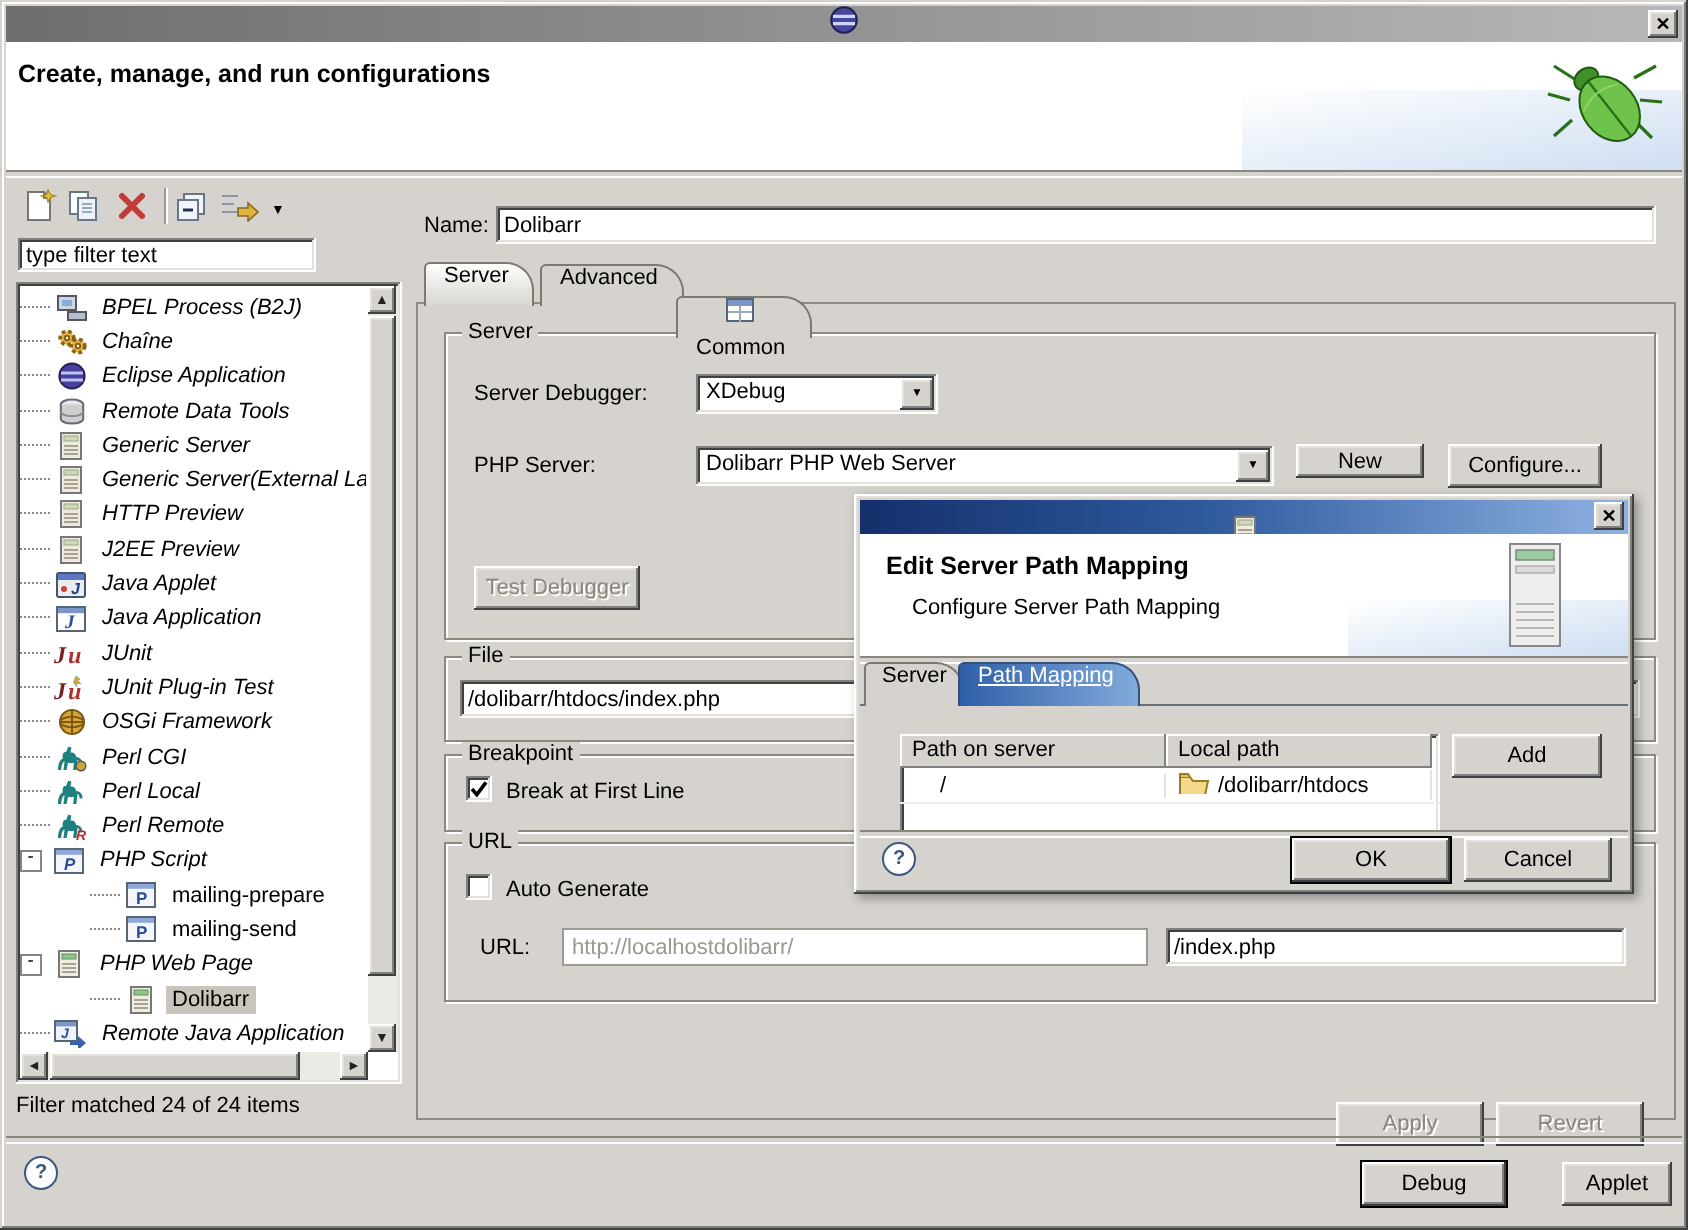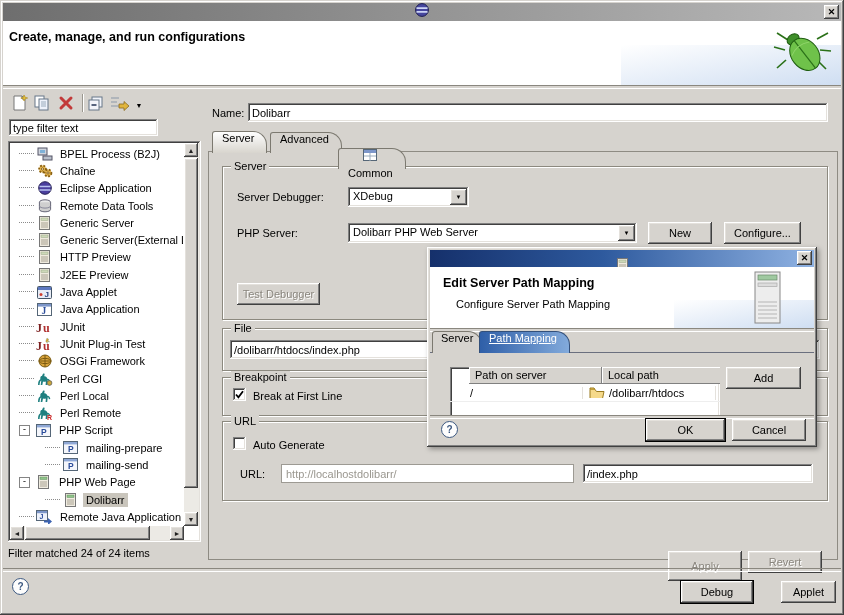--- a/index.html
+++ b/index.html
@@ -41,21 +41,21 @@
   .combo{background:#fff;box-shadow:inset -1px -1px 0 #ffffff,inset 1px 1px 0 #808080,inset -2px -2px 0 #e4e1dc,inset 2px 2px 0 #404040;}
   .combo .val{position:absolute;left:5px;top:3px;right:20px;white-space:nowrap;overflow:hidden;}
   .combo .dd{position:absolute;right:2px;top:2px;bottom:2px;width:17px;display:flex;align-items:center;justify-content:center;font-size:6px;}
   
   .chk{width:13px;height:13px;background:#fff;box-shadow:inset -1px -1px 0 #ffffff,inset 1px 1px 0 #808080,inset -2px -2px 0 #e4e1dc,inset 2px 2px 0 #404040;
        display:flex;align-items:center;justify-content:center;}
   
   .tree-box{left:8px;top:141px;width:193px;height:401px;}
   .tree-list{position:absolute;left:2px;top:4px;right:18px;bottom:16px;overflow:hidden;background:#fff;}
   .tree-row{height:17.3px;display:flex;align-items:center;white-space:nowrap;}
-  .tree-row.lvl0{padding-left:9px;}
+  .tree-row.lvl0{font-style:italic;}
   .tree-row.lvl1{padding-left:35px;}
   .dots{width:15px;height:1px;border-top:1px dotted #8b8b8b;margin-right:2px;flex:none;}
   .expander{width:9px;height:9px;border:1px solid #848484;background:#fff;font-size:9px;line-height:7px;text-align:center;
             margin-right:5px;flex:none;font-family:"DejaVu Sans Mono",monospace;}
   .ticon{width:17px;height:16px;margin-right:4px;flex:none;display:inline-flex;align-items:center;justify-content:center;}
   .tlabel{padding:1px 3px;}
   .tree-row.selected .tlabel{background:#c9c5bc;}
   
   .sbtrack{background:#eceae5;position:absolute;}
   .sbbtn{position:absolute;width:14px;height:14px;font-size:7px;display:flex;align-items:center;justify-content:center;color:#222;}
@@ -68,21 +68,21 @@
           box-shadow:inset -1px -1px 0 #404040,inset 1px 1px 0 #ffffff,inset -2px -2px 0 #808080,inset 2px 2px 0 #e4e1dc,2px 2px 5px rgba(0,0,0,.35);}
   .dlg-title{left:3px;top:3px;right:3px;height:17px;background:linear-gradient(90deg,#15306b 0%,#2e5a9e 45%,#8fb2e2 100%);
              display:flex;align-items:center;padding:8px 3px;color:#fff;font-weight:bold;}
   .dlg-banner{left:3px;top:20px;right:3px;height:61px;background:#fff;}
   .dlg-banner .h{position:absolute;left:13px;top:9px;font-size:12.5px;font-weight:bold;}
   .dlg-banner .s{position:absolute;left:26px;top:31px;}
   .helpcirc{width:15px;height:15px;border:1px solid #3c5880;border-radius:50%;color:#3c5880;font-weight:bold;font-size:10px;
             display:flex;align-items:center;justify-content:center;background:#fdfdfd;}
   
   .ptable{background:#fff;box-shadow:inset -1px -1px 0 #ffffff,inset 1px 1px 0 #808080,inset -2px -2px 0 #e4e1dc,inset 2px 2px 0 #404040;overflow:hidden;}
-  .ptable .thr{display:flex;height:17px;margin-left:19px;}
+  .ptable .thr{display:flex;height:17px;}
   .ptable .th{flex:none;width:133px;background:#d6d3ce;box-shadow:inset -1px -1px 0 #808080,inset 1px 1px 0 #fff;
               padding:2px 0 0 6px;box-sizing:border-box;}
   .ptable .tr{display:flex;height:17px;align-items:center;border-bottom:1px solid #eee;}
   .ptable .td{flex:none;width:133px;box-sizing:border-box;padding-left:6px;display:flex;align-items:center;gap:4px;border-right:1px solid #e4e1dc;}
   .lbl{white-space:nowrap;}
 </style>
 </head>
 <body>
 
 <div class="abs winframe"></div>
@@ -438,21 +438,21 @@
 <span class="abs lbl" style="left:237px;top:191px;">Server Debugger:</span>
 <div class="abs combo" style="left:348px;top:187px;width:121px;height:20px;">
   <span class="val">XDebug</span>
   <span class="dd raised">▼</span>
 </div>
 <span class="abs lbl" style="left:237px;top:227px;">PHP Server:</span>
 <div class="abs combo" style="left:348px;top:223px;width:289px;height:20px;">
   <span class="val">Dolibarr PHP Web Server</span>
   <span class="dd raised">▼</span>
 </div>
-<div class="abs btn raised" style="left:648px;top:222px;width:64px;height:22px;">
+<div class="abs btn raised" style="left:648px;top:222px;width:64px;height:17px;">
   <span>New</span>
 </div>
 <div class="abs btn raised" style="left:724px;top:222px;width:77px;height:22px;">
   <span>Configure...</span>
 </div>
 <div class="abs btn raised disabled" style="left:237px;top:259px;width:83px;height:22px;">
   <span>Test Debugger</span>
 </div>
 
 <div class="abs groupbox" style="left:222px;top:328px;width:604px;height:41px;">
@@ -472,21 +472,21 @@
 
 <div class="abs groupbox" style="left:222px;top:421px;width:604px;height:78px;">
   <span class="gb-label">URL</span>
 </div>
 <span class="abs chk" style="left:233px;top:437px;"></span>
 <span class="abs lbl" style="left:253px;top:439px;">Auto Generate</span>
 <span class="abs lbl" style="left:240px;top:468px;">URL:</span>
 <input class="abs field flat" style="left: 281px; top: 464px; width: 293px; height: 19px; box-sizing: border-box;" disabled="" value="http://localhostdolibarr/">
 <input class="abs field" style="left: 583px; top: 464px; width: 230px; height: 19px; box-sizing: border-box;" value="/index.php">
 
-<div class="abs btn raised disabled" style="left:668px;top:527px;width:74px;height:30px;">
+<div class="abs btn raised disabled" style="left:668px;top:527px;width:74px;height:22px;">
   <span>Apply</span>
 </div>
 <div class="abs btn raised disabled" style="left:748px;top:527px;width:74px;height:22px;">
   <span>Revert</span>
 </div>
 
 <div class="abs groove" style="left:3px;right:3px;top:568px;"></div>
 <span class="abs helpcirc" style="left:12px;top:578px;">?</span>
 <div class="abs btn raised default" style="left:681px;top:581px;width:72px;height:22px;">
   <span>Debug</span>

